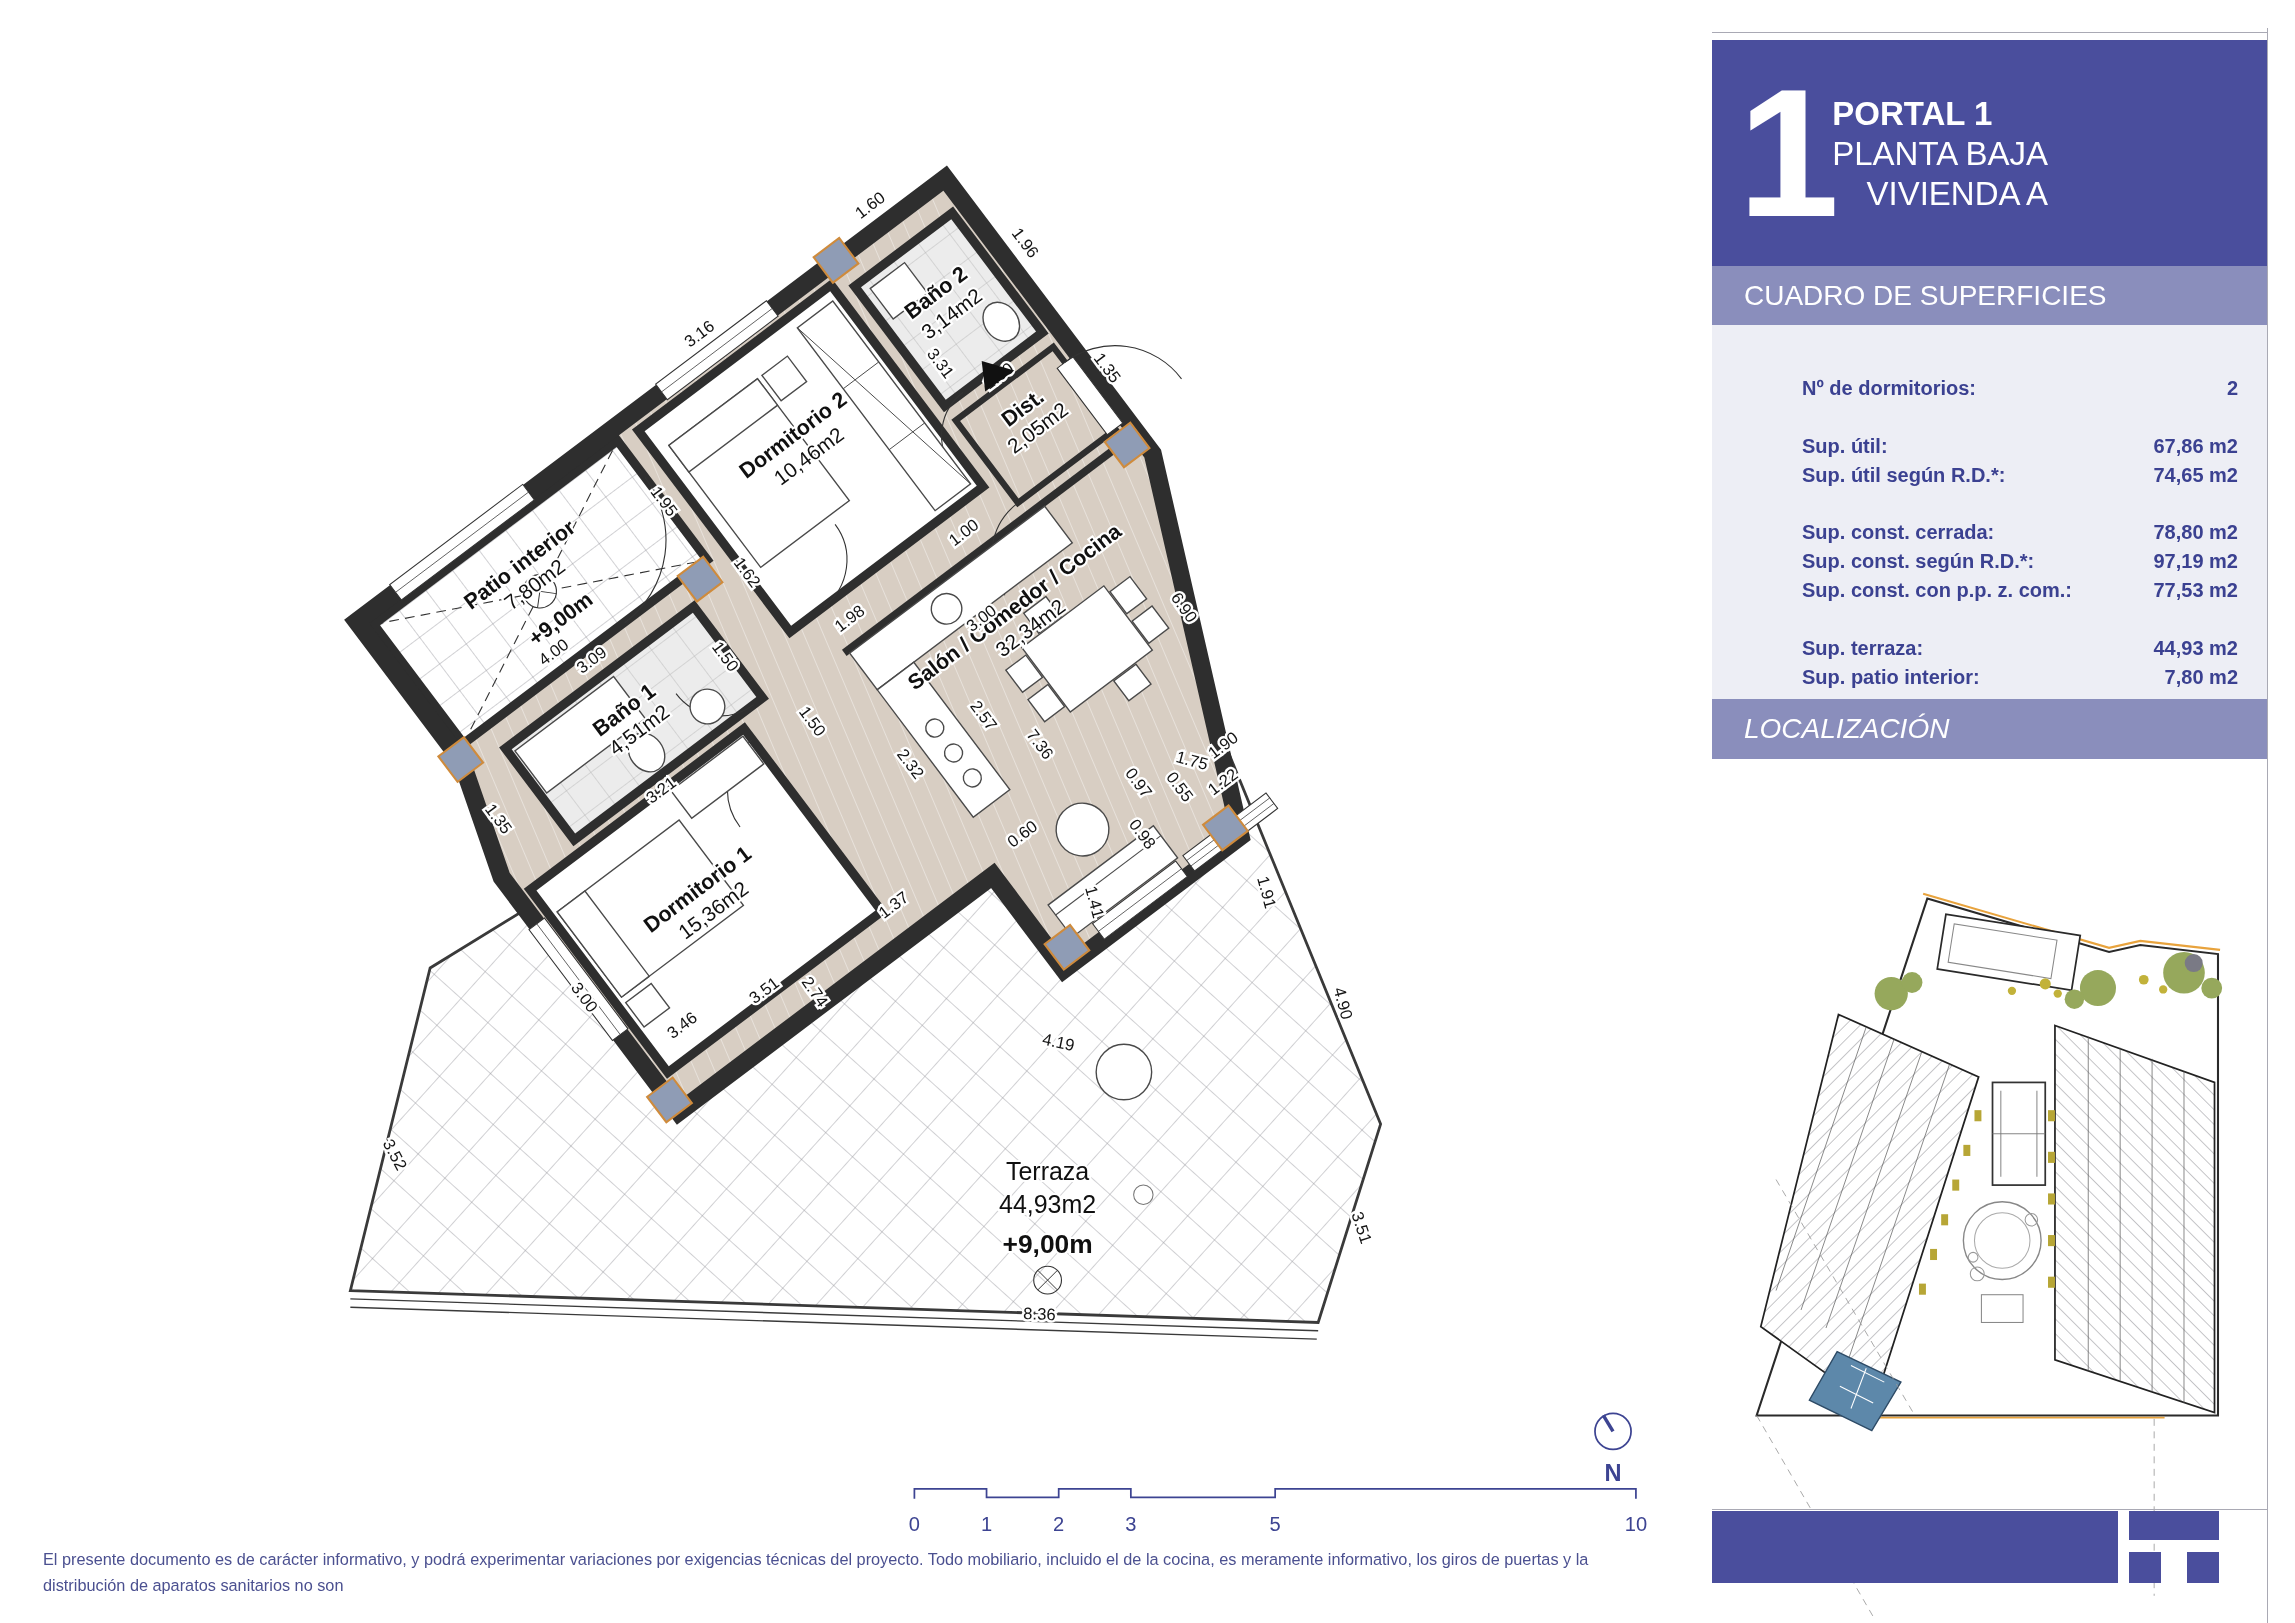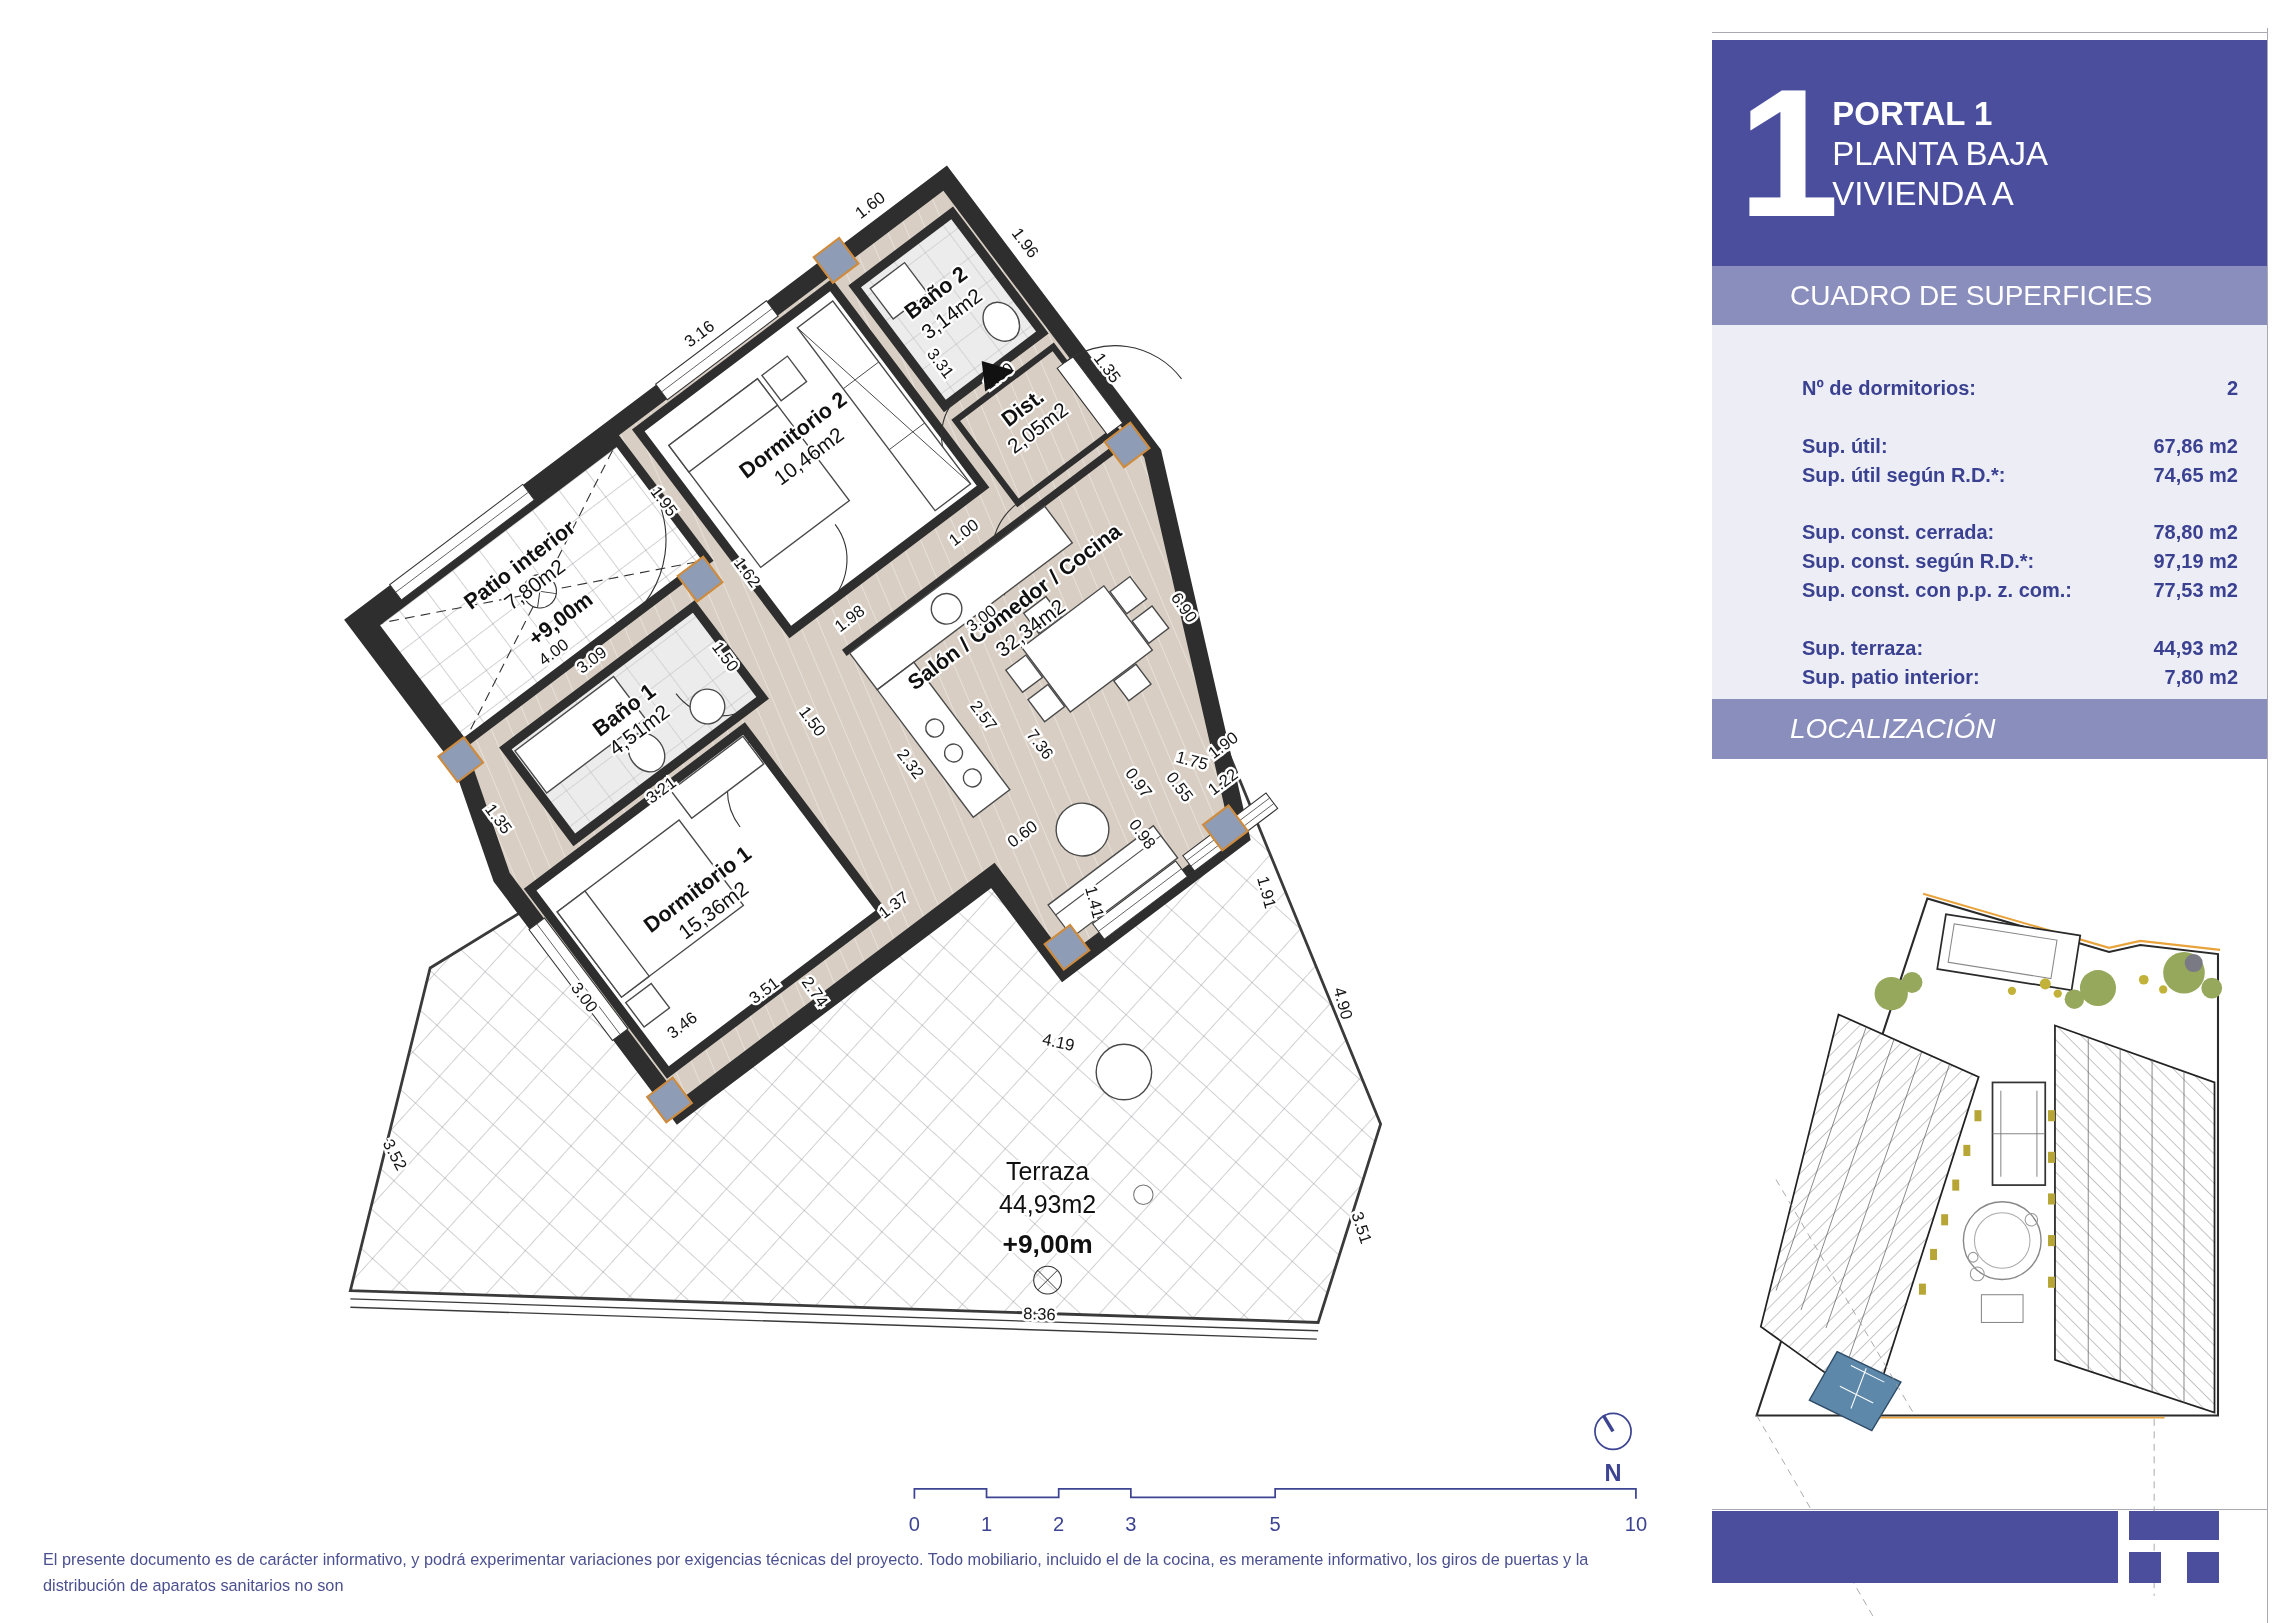--- a/index.html
+++ b/index.html
@@ -6,23 +6,23 @@
   body{width:2295px;height:1623px;position:relative;font-family:"Liberation Sans",sans-serif;overflow:hidden;}
   #plan-svg{position:absolute;left:0;top:0;z-index:1;}
   .abs{position:absolute;}
   
   .sb-topline{left:1712px;top:32px;width:556px;height:1.4px;background:#a9a9b4;z-index:2;}
   .sb-rightline{left:2267px;top:28px;width:1.4px;height:1595px;background:#a9a9b4;z-index:2;}
   .sb-header{left:1712px;top:40px;width:555px;height:227px;background:#4a4e9d;z-index:2;display:flex;align-items:center;}
   .sb-header .big-num{font-size:182px;font-weight:700;color:#fff;line-height:0.8;margin-left:26px;letter-spacing:-7px;}
   .sb-header .title-block{color:#fff;}
   .sb-header .t1{font-size:33px;font-weight:700;line-height:40px;}
-  .sb-header .t2{font-size:33px;font-weight:400;line-height:40px;}
+  .sb-header .t2{font-size:33px;font-weight:400;line-height:40px;text-align:right;}
   .sb-bar{left:1712px;width:555px;height:60px;background:#8a8ebc;z-index:2;display:flex;align-items:center;color:#fff;font-size:28px;font-weight:400;}
-  .sb-bar span{margin-left:78px;}
+  .sb-bar span{margin-left:32px;}
   .bar-cuadro{top:266px;}
   .bar-local{top:699px;font-style:italic;}
   .sb-table{left:1712px;top:325px;width:555px;height:374px;background:#edeef5;z-index:2;}
   .sb-table .rows{position:absolute;left:90px;top:49px;width:436px;color:#3b4191;font-size:20px;font-weight:700;text-align:right;}
   .trow{display:flex;justify-content:space-between;line-height:29px;}
   .tgap{height:28.5px;}
   .sb-white{left:1712px;top:759px;width:555px;height:751px;background:#fff;z-index:0;}
   .sb-botline{left:1712px;top:1509px;width:556px;height:1.4px;background:#a9a9b4;z-index:2;}
   .sb-band{left:1712px;top:1511px;width:406px;height:72px;background:#4a4e9d;z-index:2;}
   .logo-bar{left:2129px;top:1511px;width:90px;height:29px;background:#4a4e9d;z-index:2;}

